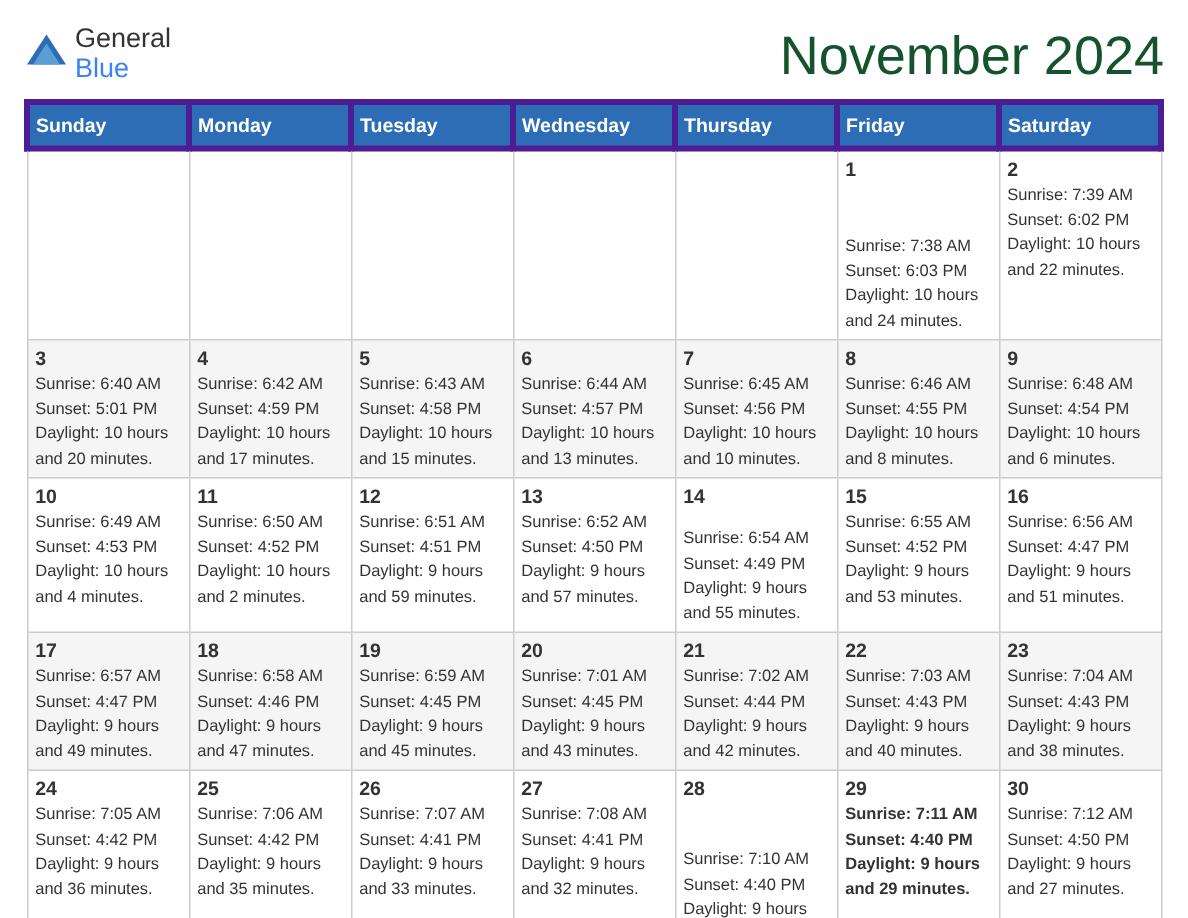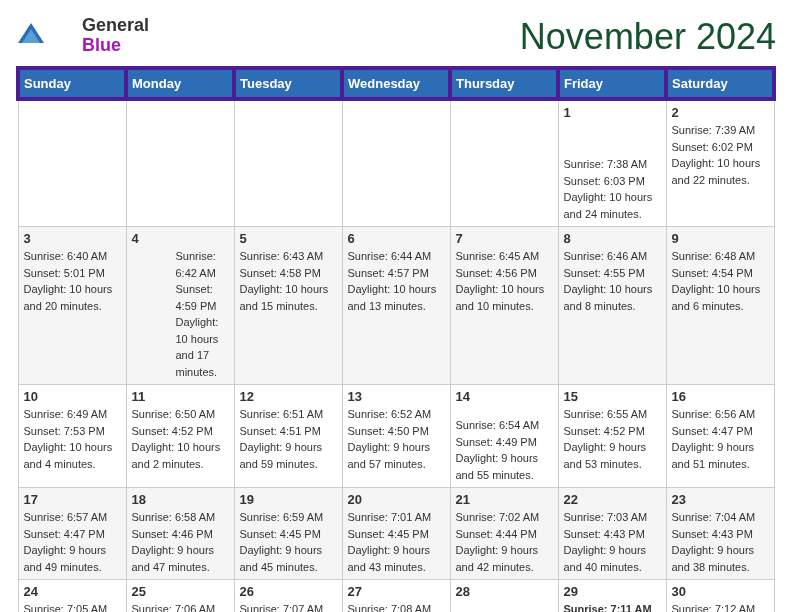--- a/index.html
+++ b/index.html
@@ -16,26 +16,25 @@
       justify-content: space-between;
       margin-bottom: 8px;
     }
     .logo {
       display: flex;
       align-items: center;
       gap: 4px;
     }
     .logo-text {
       font-size: 18px;
-      font-weight: bold;
+      font-weight: normal;
       line-height: 1.1;
-      margin-left: 32px;
     }
     .logo-text span.general { color: #333; }
-    .logo-text span.blue { color: #a21caf; }
+    .logo-text span.blue { color: #3b82f6; }
     .logo-icon {
       width: 30px;
       height: 30px;
     }
     .title-area {
       text-align: right;
     }
     .month-title {
       font-size: 36px;
       font-weight: normal;
@@ -141,21 +140,21 @@
       <tr>
         <td>
           <span class="day-num">3</span>
           <div class="day-info" style="white-space: pre-line;">Sunrise: 6:40 AM
 Sunset: 5:01 PM
 Daylight: 10 hours
 and 20 minutes.</div>
         </td>
         <td>
           <span class="day-num">4</span>
-          <div class="day-info" style="white-space: pre-line; margin-left: 44px;">Sunrise: 6:42 AM
+          <div class="day-info" style="white-space: pre-line;">Sunrise: 6:42 AM
 Sunset: 4:59 PM
 Daylight: 10 hours
 and 17 minutes.</div>
         </td>
         <td>
           <span class="day-num">5</span>
           <div class="day-info" style="white-space: pre-line;">Sunrise: 6:43 AM
 Sunset: 4:58 PM
 Daylight: 10 hours
 and 15 minutes.</div>
@@ -186,21 +185,21 @@
           <div class="day-info" style="white-space: pre-line;">Sunrise: 6:48 AM
 Sunset: 4:54 PM
 Daylight: 10 hours
 and 6 minutes.</div>
         </td>
       </tr>
       <tr>
         <td>
           <span class="day-num">10</span>
           <div class="day-info" style="white-space: pre-line;">Sunrise: 6:49 AM
-Sunset: 7:53 PM
+Sunset: 4:53 PM
 Daylight: 10 hours
 and 4 minutes.</div>
         </td>
         <td>
           <span class="day-num">11</span>
           <div class="day-info" style="white-space: pre-line;">Sunrise: 6:50 AM
 Sunset: 4:52 PM
 Daylight: 10 hours
 and 2 minutes.</div>
         </td>

